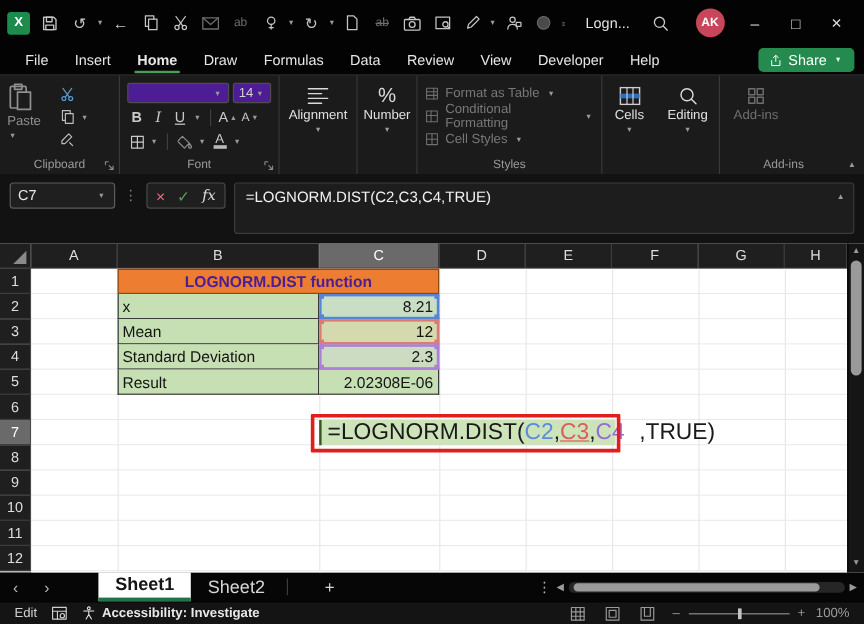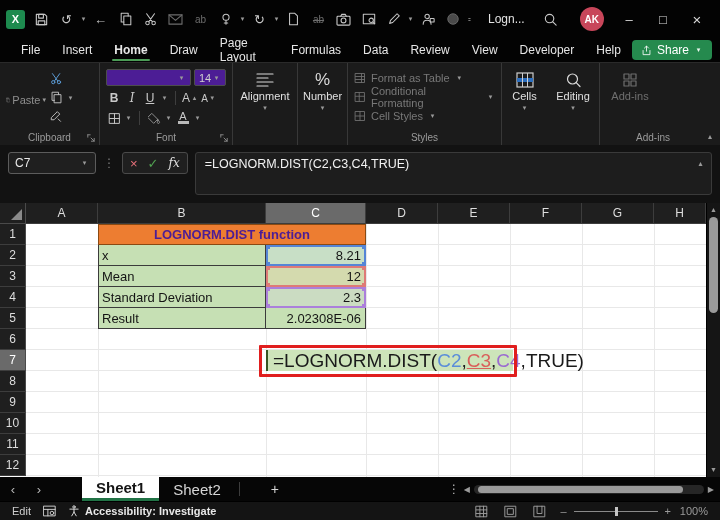--- a/index.html
+++ b/index.html
@@ -30,21 +30,21 @@
                       background:var(--tab_underline_green,#4C9C57);border-radius:1px}
   .share-btn{margin-left:auto;margin-right:8px;height:20px;border-radius:4px;background:var(--share_green,#258A4E);
              color:#fff;font-size:12px;display:flex;align-items:center;gap:5px;padding:0 9px}
   .share-btn .cv{color:#e8f5ec}
 
   
   .ribbon{height:83px;background:#1b1b1b;display:flex;position:relative;border-top:1px solid #2a2a2a}
   .rgroup{position:relative;height:100%;border-right:1px solid #383838;padding:6px 6px 15px;flex:none}
   .glabel{position:absolute;bottom:2px;left:0;right:0;text-align:center;font-size:10px;color:#9b9b9b;white-space:nowrap}
   .launcher{position:absolute;bottom:3px;right:4px;color:#8a8a8a}
-  .bigbtn{display:flex;flex-direction:row;align-items:center;font-size:11px;color:#8f8f8f;width:40px;gap:2px}
+  .bigbtn{display:flex;flex-direction:column;font-size:11px;color:#8f8f8f;width:40px;gap:2px}
   .smallcol{display:flex;flex-direction:column;justify-content:flex-start;gap:4px;margin-left:4px;padding-top:2px}
   .srow{display:flex;align-items:center;gap:3px;height:15px;color:#bdbdbd}
   .combo{background:#4c1d95;border:1px solid #4d4d4d;border-radius:2px;height:17px;display:flex;align-items:center;
          justify-content:space-between;padding:0 4px;color:#cfcfcf;font-size:11px}
   .fbtnrow{display:flex;align-items:center;gap:2px;margin-top:4px;color:#c9c9c9}
   .fbtn{min-width:16px;height:16px;display:flex;align-items:center;justify-content:center;font-size:12px}
   .vdiv{width:1px;height:14px;background:#3e3e3e;margin:0 4px}
   .stackbtn{display:flex;flex-direction:column;align-items:center;color:#dadada;gap:2px;padding-top:3px}
   .stackbtn .lbl{font-size:11px;color:#e0e0e0}
   .stackbtn.dim,.stackbtn.dim .lbl{color:#6f6f6f}
@@ -225,21 +225,20 @@
       <span class="winbtn">□</span>
       <span class="winbtn" style="font-size:15px">×</span>
     </span>
   </div>
 
   <div class="tabrow">
     <span class="rtab">File</span>
     <span class="rtab">Insert</span>
     <span class="rtab active">Home</span>
     <span class="rtab">Draw</span>
-    <span class="rtab">Page Layout</span>
     <span class="rtab">Formulas</span>
     <span class="rtab">Data</span>
     <span class="rtab">Review</span>
     <span class="rtab">View</span>
     <span class="rtab">Developer</span>
     <span class="rtab">Help</span>
     <span class="share-btn">
       <svg class="svgi" width="11" height="11" viewBox="0 0 16 16">
           <path d="M8 9V2M5 4.5L8 1.5l3 3M3 8v6h10V8"></path>
         </svg>
@@ -507,21 +506,21 @@
         <span class="hdl br" style="background:var(--ref_purple,#AB7FDB)"></span>
     </div>
 
     <div class="fcell">
       <span style="color: rgb(26, 26, 26);">=LOGNORM.DIST(</span>
       <span style="color: rgb(91, 141, 217);">C2</span>
       <span style="color: rgb(26, 26, 26);">,</span>
       <span style="color: rgb(217, 95, 91); text-decoration: underline;">C3</span>
       <span style="color: rgb(26, 26, 26);">,</span>
       <span style="color: rgb(154, 107, 208);">C4</span>
-      <span style="color: rgb(26, 26, 26);">,TRUE)</span>
+      <span style="color: rgb(26, 26, 26); margin-left: 12px;">,TRUE)</span>
     </div>
     <div class="redbox"></div>
 
     <div class="vscroll">
       <span class="arr">▲</span>
       <span class="vthumb"></span>
       <span class="arr down">▼</span>
     </div>
   </div>
 

